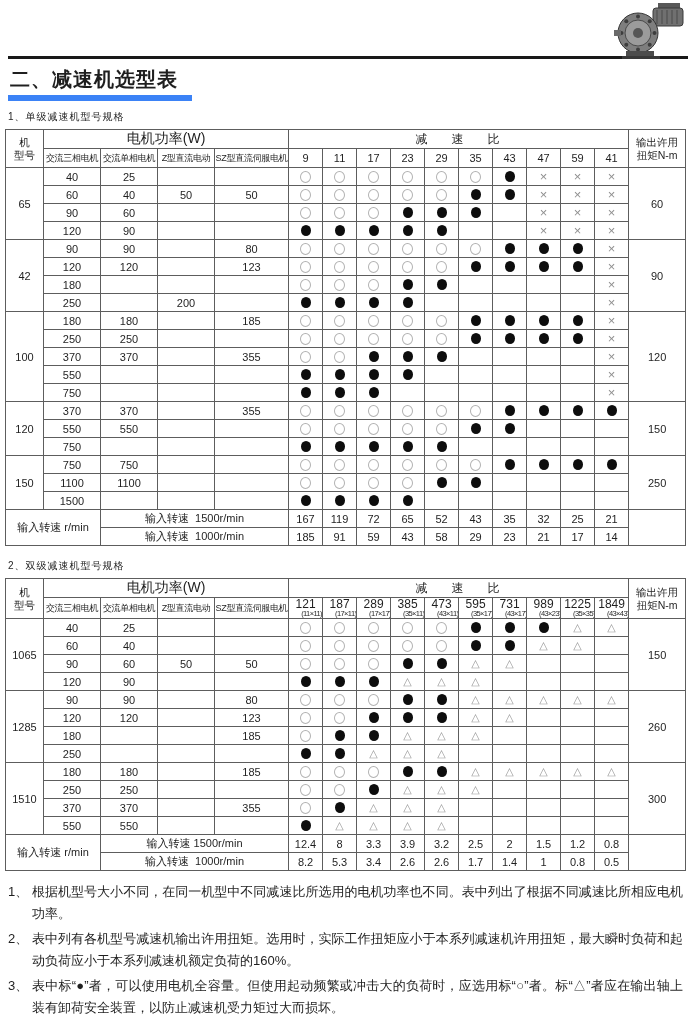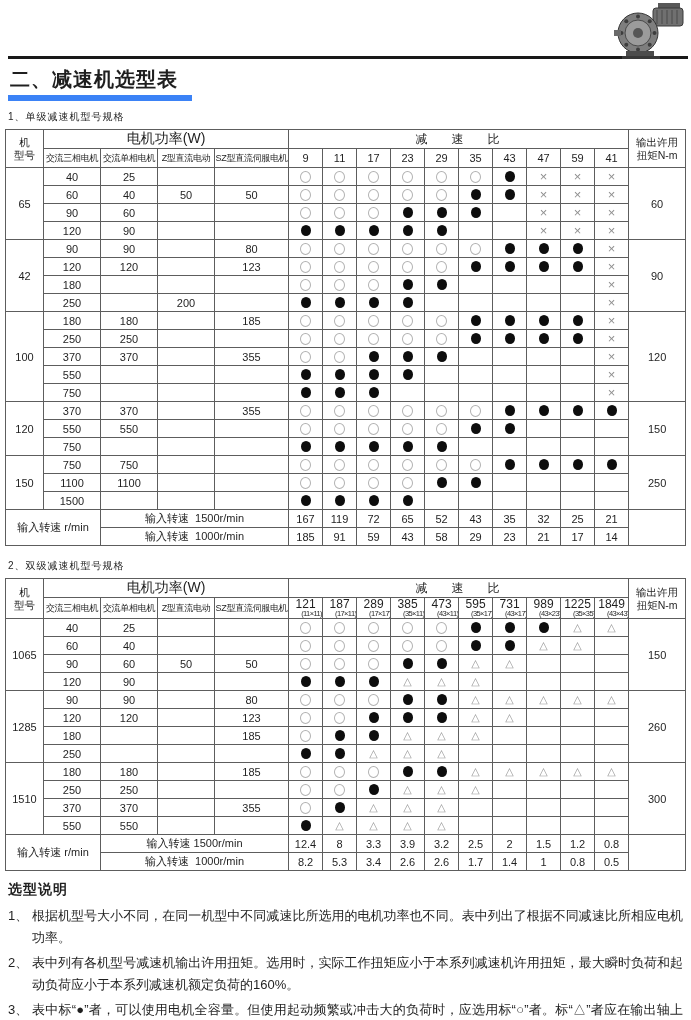--- a/index.html
+++ b/index.html
@@ -765,21 +765,20 @@
         <td>1.7</td>
         <td>1.4</td>
         <td>1</td>
         <td>0.8</td>
         <td>0.5</td>
       </tr>
     </tfoot>
   </table>
 
 <div class="notes">
-  <div class="notes-title">选型说明</div>
   <div class="note-item">
     <span class="note-no">1、</span>
     <span class="note-text">根据机型号大小不同，在同一机型中不同减速比所选用的电机功率也不同。表中列出了根据不同减速比所相应电机功率。</span>
   </div>
   <div class="note-item">
     <span class="note-no">2、</span>
     <span class="note-text">表中列有各机型号减速机输出许用扭矩。选用时，实际工作扭矩应小于本系列减速机许用扭矩，最大瞬时负荷和起动负荷应小于本系列减速机额定负荷的160%。</span>
   </div>
   <div class="note-item">
     <span class="note-no">3、</span>

